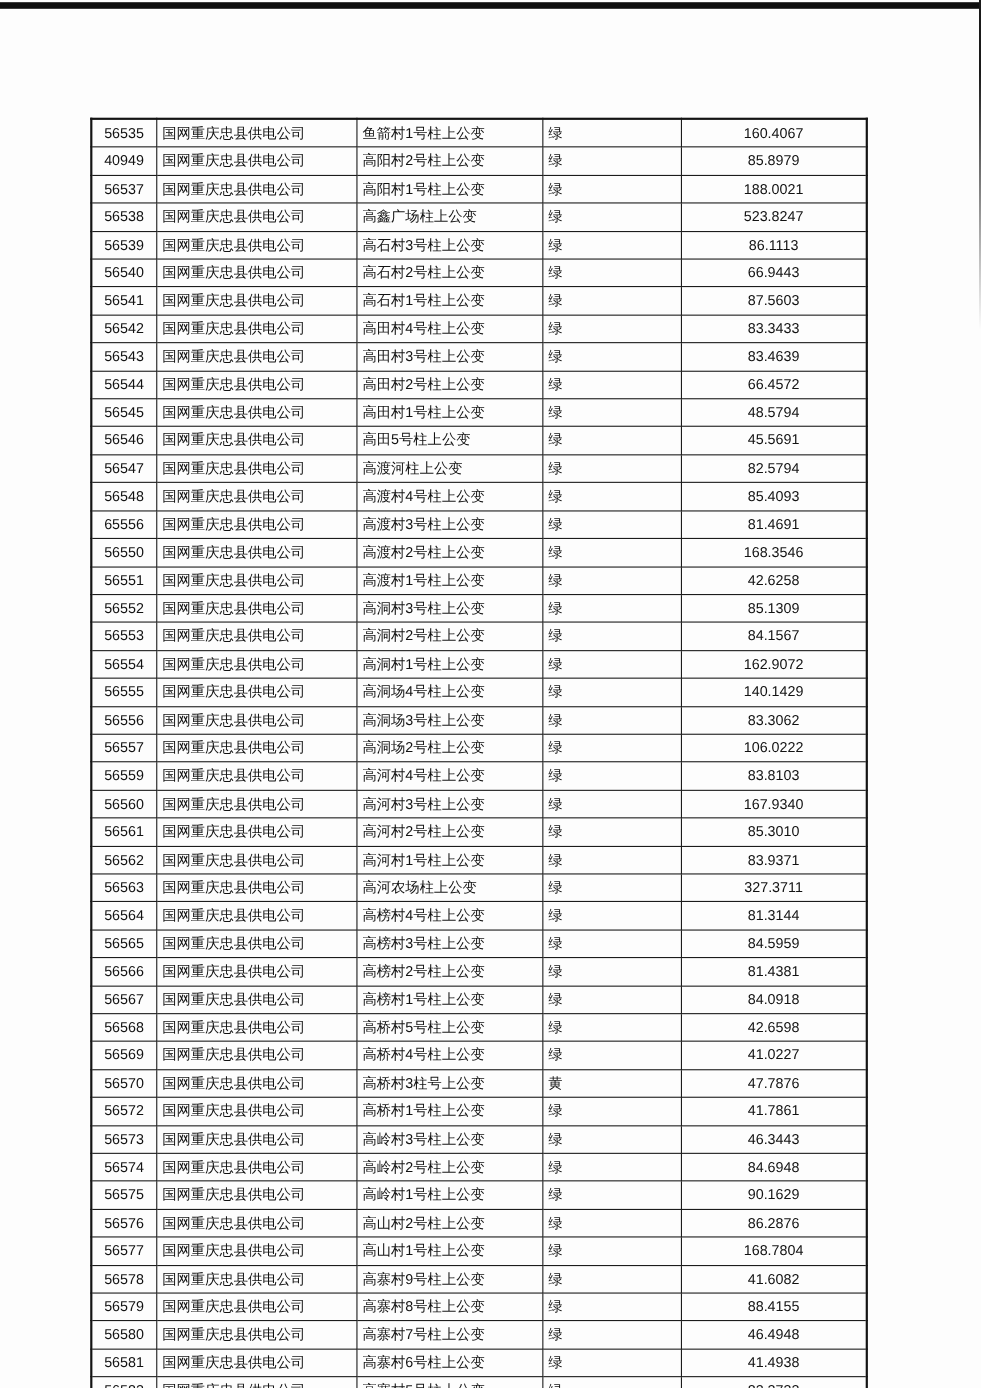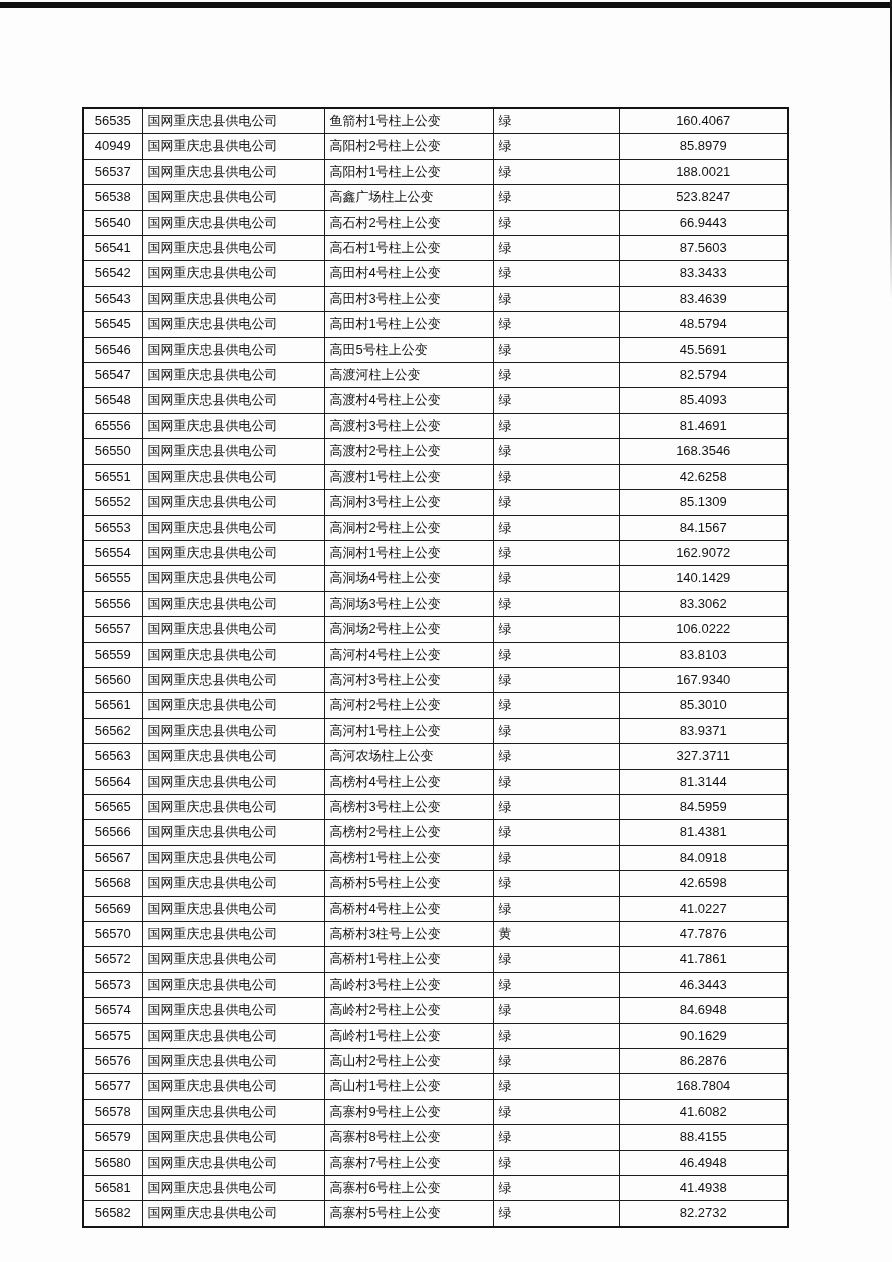--- a/index.html
+++ b/index.html
@@ -96,20 +96,27 @@
         <td class="c4">188.0021</td>
       </tr>
       <tr>
         <td class="c0">56538</td>
         <td class="c1">国网重庆忠县供电公司</td>
         <td class="c2">高鑫广场柱上公变</td>
         <td class="c3">绿</td>
         <td class="c4">523.8247</td>
       </tr>
       <tr>
+        <td class="c0">56539</td>
+        <td class="c1">国网重庆忠县供电公司</td>
+        <td class="c2">高石村3号柱上公变</td>
+        <td class="c3">绿</td>
+        <td class="c4">86.1113</td>
+      </tr>
+      <tr>
         <td class="c0">56540</td>
         <td class="c1">国网重庆忠县供电公司</td>
         <td class="c2">高石村2号柱上公变</td>
         <td class="c3">绿</td>
         <td class="c4">66.9443</td>
       </tr>
       <tr>
         <td class="c0">56541</td>
         <td class="c1">国网重庆忠县供电公司</td>
         <td class="c2">高石村1号柱上公变</td>
@@ -122,20 +129,27 @@
         <td class="c2">高田村4号柱上公变</td>
         <td class="c3">绿</td>
         <td class="c4">83.3433</td>
       </tr>
       <tr>
         <td class="c0">56543</td>
         <td class="c1">国网重庆忠县供电公司</td>
         <td class="c2">高田村3号柱上公变</td>
         <td class="c3">绿</td>
         <td class="c4">83.4639</td>
+      </tr>
+      <tr>
+        <td class="c0">56544</td>
+        <td class="c1">国网重庆忠县供电公司</td>
+        <td class="c2">高田村2号柱上公变</td>
+        <td class="c3">绿</td>
+        <td class="c4">66.4572</td>
       </tr>
       <tr>
         <td class="c0">56545</td>
         <td class="c1">国网重庆忠县供电公司</td>
         <td class="c2">高田村1号柱上公变</td>
         <td class="c3">绿</td>
         <td class="c4">48.5794</td>
       </tr>
       <tr>
         <td class="c0">56546</td>

